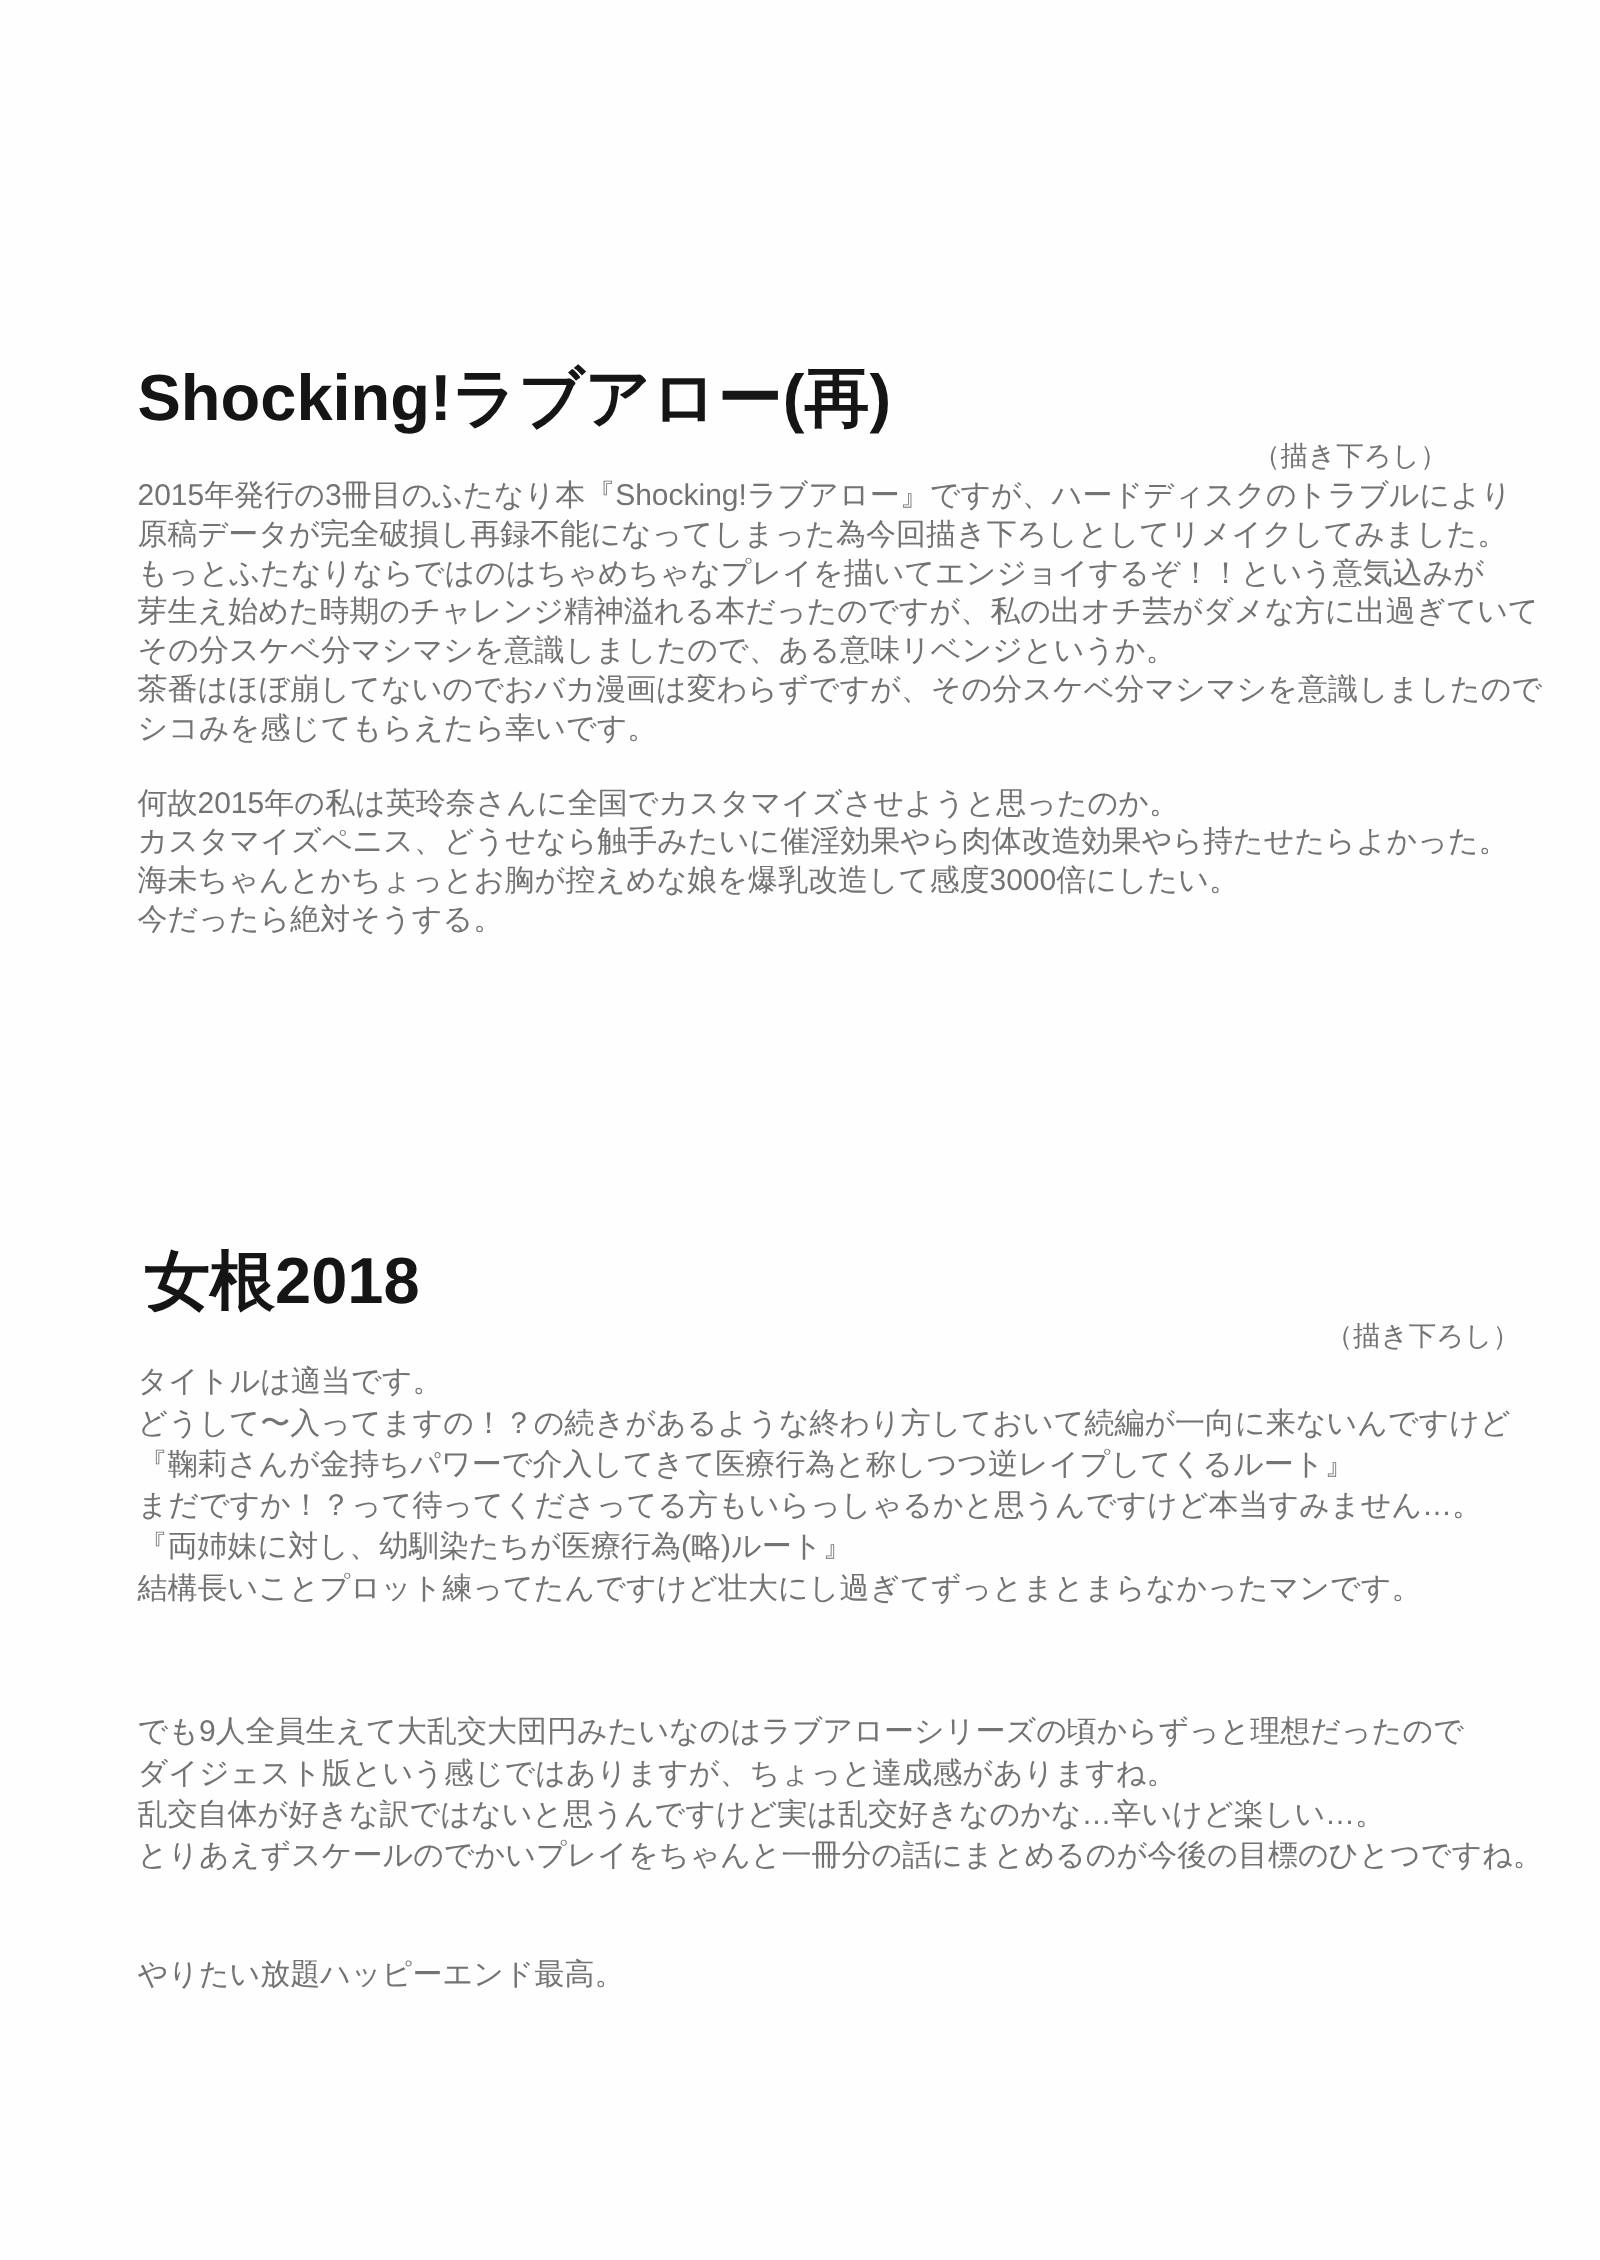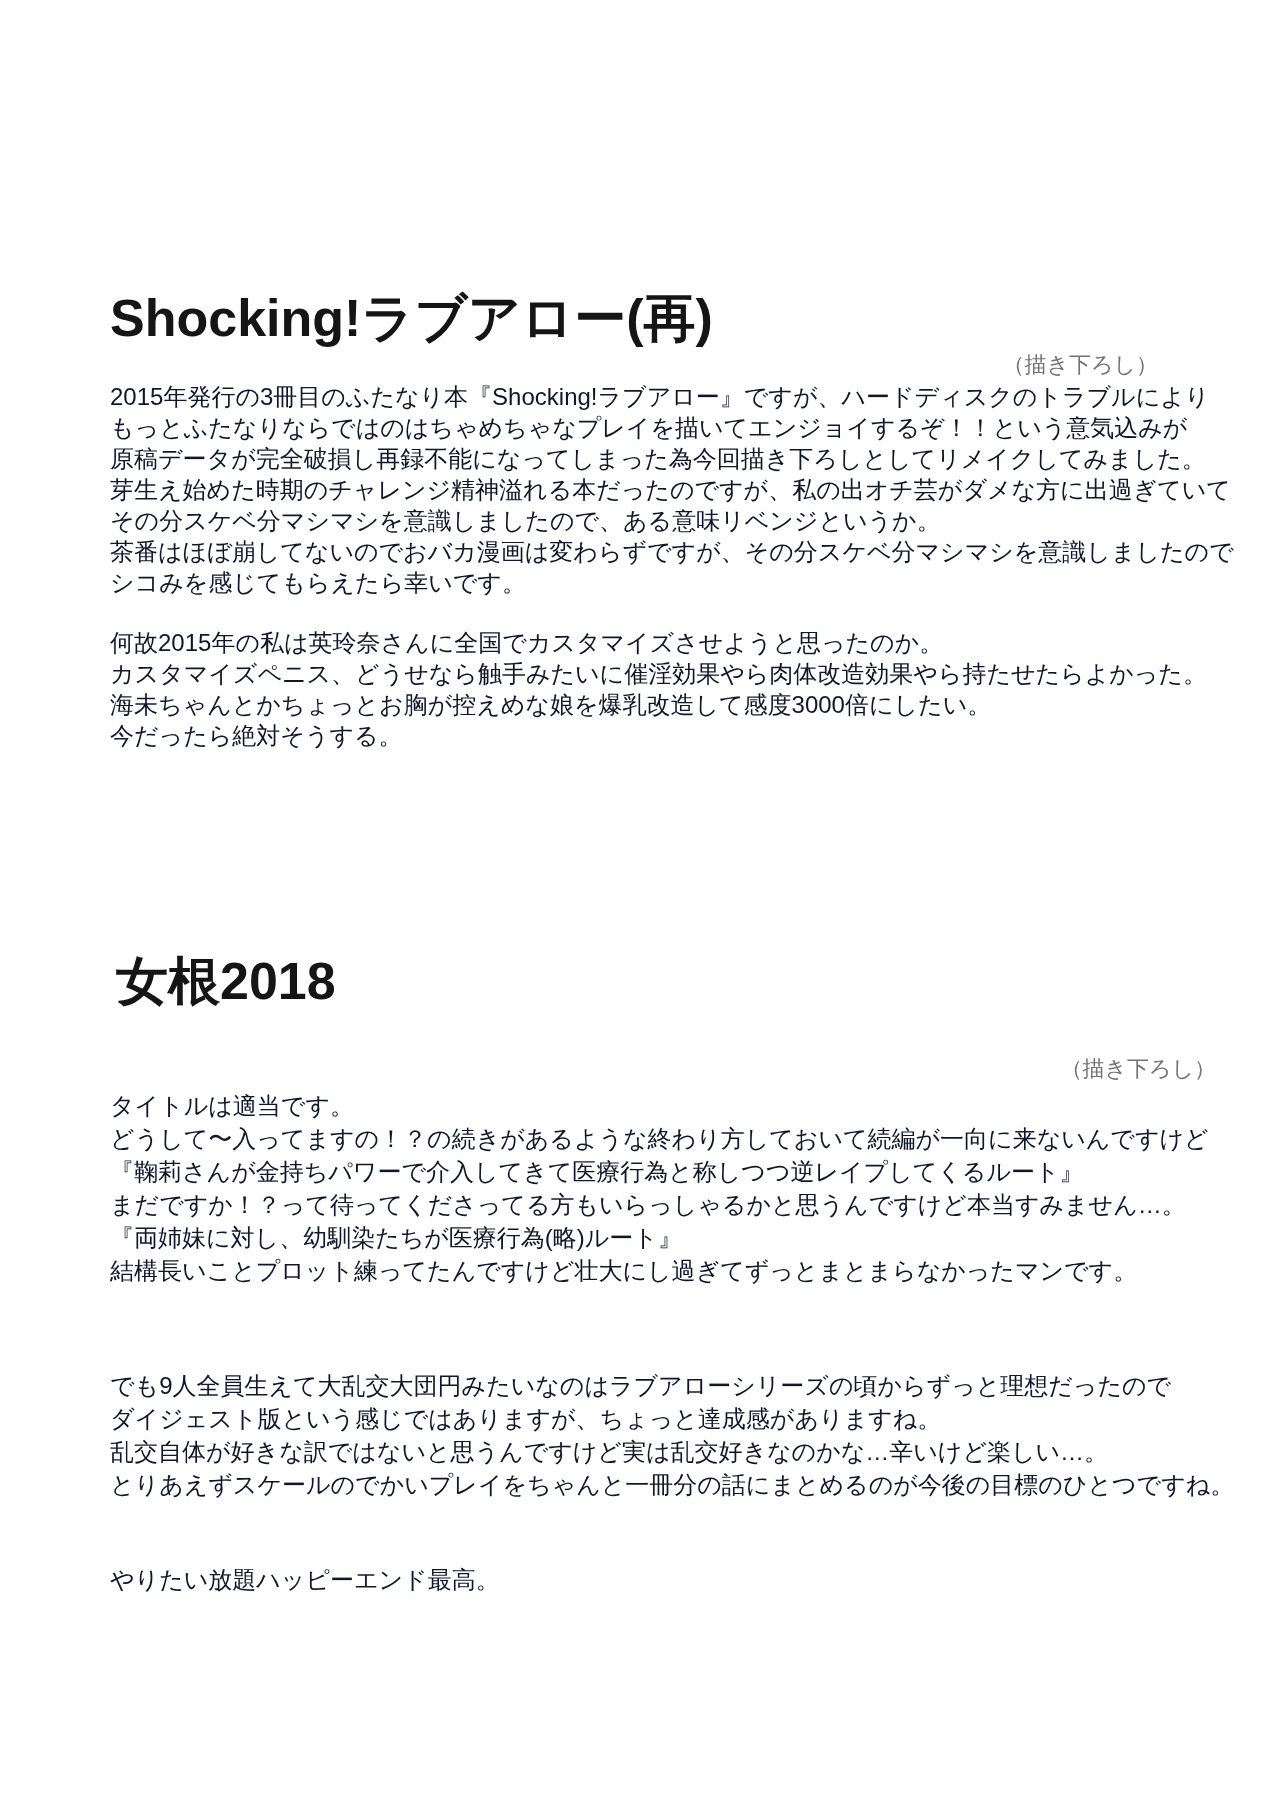--- a/index.html
+++ b/index.html
@@ -20,36 +20,36 @@
     position: absolute;
     left: 110px;
     margin: 0;
     font-size: 52px;
     font-weight: 700;
     letter-spacing: 0px;
     color: #151515;
     white-space: nowrap;
   }
   .title-1 { top: 284px; }
-  .title-2 { top: 947px; left: 116px; }
+  .title-2 { top: 990px; left: 116px; }
   .note {
     position: absolute;
     font-size: 22px;
     font-weight: 400;
     color: #737373;
     white-space: nowrap;
   }
   .note-1 { top: 350px; right: 122px; }
   .note-2 { top: 1054px; right: 64px; }
   .para {
     position: absolute;
     left: 110px;
     font-size: 24px;
     font-weight: 400;
-    color: #0f172a;
+    color: #737373;
   }
   .para .line {
     white-space: nowrap;
   }
   .sec-1 .para .line { line-height: 31px; height: 31px; }
   .sec-2 .para .line { line-height: 33px; height: 33px; }
   .para-1a { top: 381px; }
   .para-1b { top: 627px; }
   .para-2a { top: 1089px; }
   .para-2b { top: 1369px; }
@@ -58,22 +58,22 @@
 </head>
 <body>
 
 <div class="page">
 
   <section class="sec sec-1">
     <h1 class="title title-1">Shocking!ラブアロー(再)</h1>
     <div class="note note-1">（描き下ろし）</div>
     <div class="para para-1a">
         <div class="line">2015年発行の3冊目のふたなり本『Shocking!ラブアロー』ですが、ハードディスクのトラブルにより</div>
+        <div class="line">原稿データが完全破損し再録不能になってしまった為今回描き下ろしとしてリメイクしてみました。</div>
         <div class="line">もっとふたなりならではのはちゃめちゃなプレイを描いてエンジョイするぞ！！という意気込みが</div>
-        <div class="line">原稿データが完全破損し再録不能になってしまった為今回描き下ろしとしてリメイクしてみました。</div>
         <div class="line">芽生え始めた時期のチャレンジ精神溢れる本だったのですが、私の出オチ芸がダメな方に出過ぎていて</div>
         <div class="line">その分スケベ分マシマシを意識しましたので、ある意味リベンジというか。</div>
         <div class="line">茶番はほぼ崩してないのでおバカ漫画は変わらずですが、その分スケベ分マシマシを意識しましたので</div>
         <div class="line">シコみを感じてもらえたら幸いです。</div>
       </div>
     <div class="para para-1b">
         <div class="line">何故2015年の私は英玲奈さんに全国でカスタマイズさせようと思ったのか。</div>
         <div class="line">カスタマイズペニス、どうせなら触手みたいに催淫効果やら肉体改造効果やら持たせたらよかった。</div>
         <div class="line">海未ちゃんとかちょっとお胸が控えめな娘を爆乳改造して感度3000倍にしたい。</div>
         <div class="line">今だったら絶対そうする。</div>

